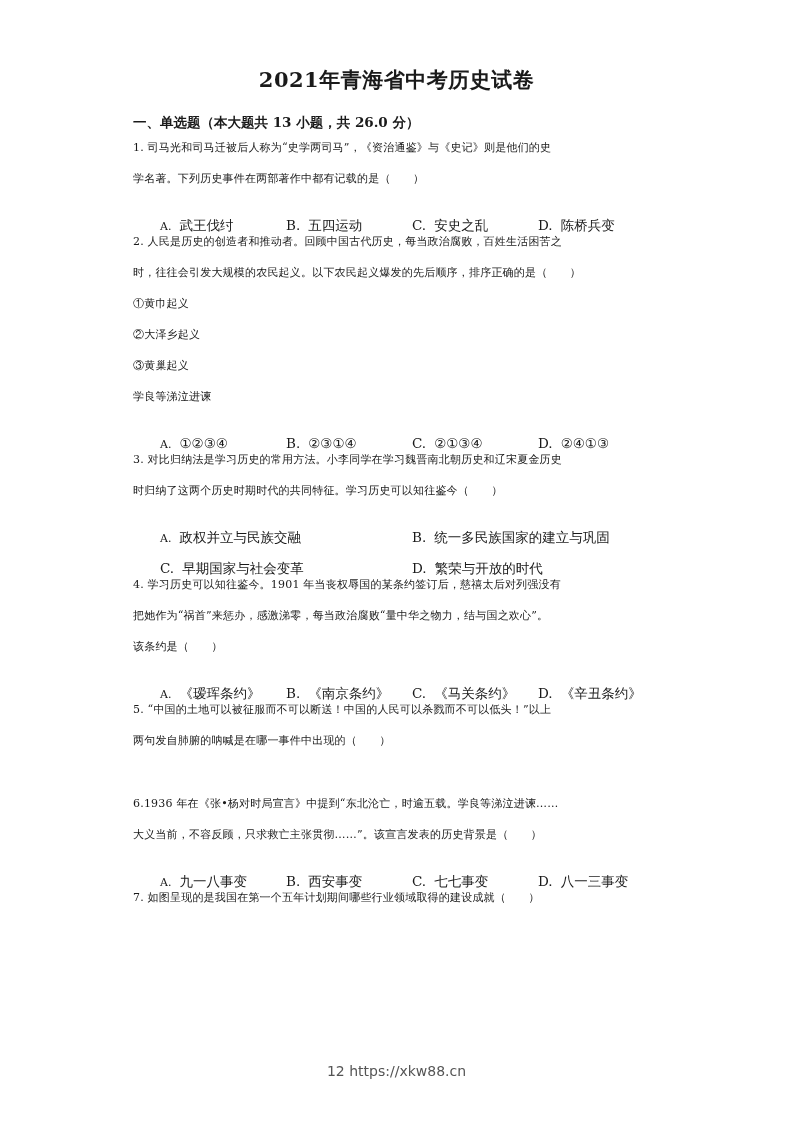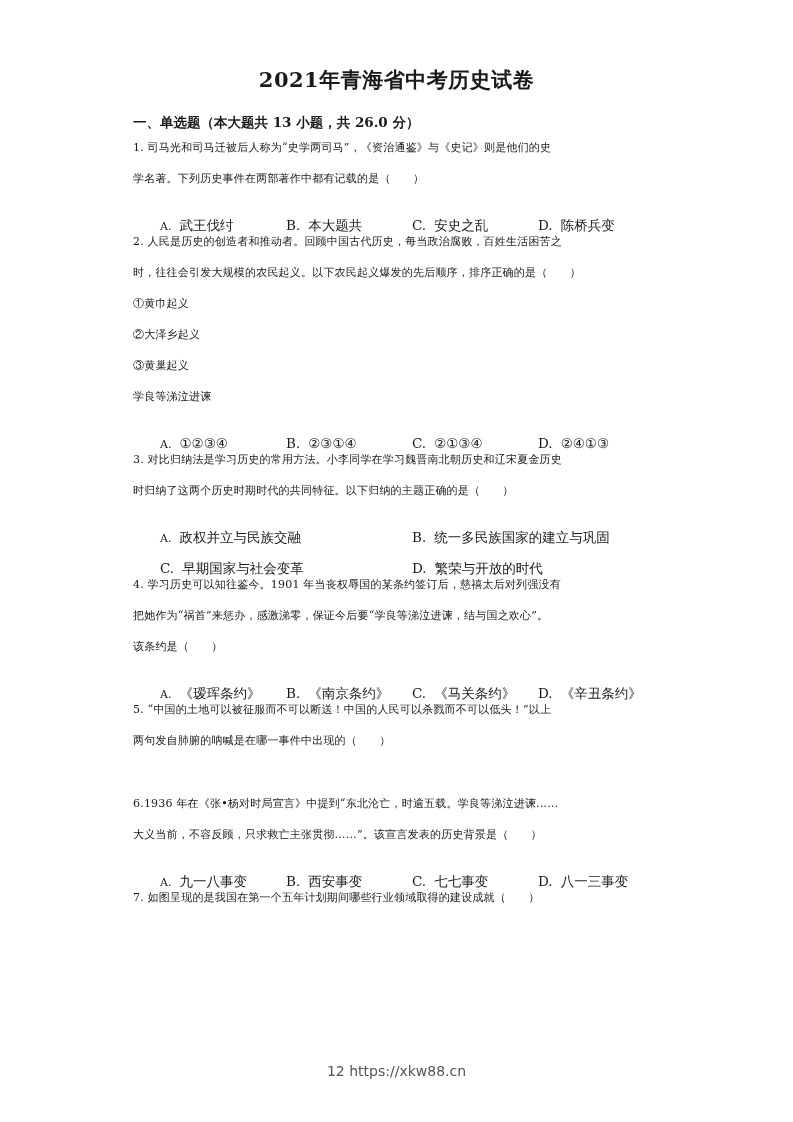--- a/index.html
+++ b/index.html
@@ -36,51 +36,51 @@
 <body>
 
 <div class="page">
   <div class="title">2021年青海省中考历史试卷</div>
   <div class="section">一、单选题（本大题共 13 小题，共 26.0 分）</div>
 
   <div class="line" style="top:138px">1. 司马光和司马迁被后人称为“史学两司马”，《资治通鉴》与《史记》则是他们的史</div>
   <div class="line" style="top:169px">学名著。下列历史事件在两部著作中都有记载的是（　　）</div>
   <div class="opts" style="top:201px">
     <span class="opt" style="left:160px"><span class="letter small">A.</span><span>武王伐纣</span></span>
-    <span class="opt" style="left:286px"><span class="letter">B.</span><span>本大题共</span></span>
+    <span class="opt" style="left:286px"><span class="letter">B.</span><span>五四运动</span></span>
     <span class="opt" style="left:412px"><span class="letter">C.</span><span>安史之乱</span></span>
     <span class="opt" style="left:538px"><span class="letter">D.</span><span>陈桥兵变</span></span>
   </div>
 
   <div class="line" style="top:232px">2. 人民是历史的创造者和推动者。回顾中国古代历史，每当政治腐败，百姓生活困苦之</div>
   <div class="line" style="top:263px">时，往往会引发大规模的农民起义。以下农民起义爆发的先后顺序，排序正确的是（　　）</div>
   <div class="line" style="top:294px">①黄巾起义</div>
   <div class="line" style="top:325px">②大泽乡起义</div>
   <div class="line" style="top:356px">③黄巢起义</div>
   <div class="line" style="top:387px">学良等涕泣进谏</div>
   <div class="opts" style="top:419px">
     <span class="opt" style="left:160px"><span class="letter small">A.</span><span>①②③④</span></span>
     <span class="opt" style="left:286px"><span class="letter">B.</span><span>②③①④</span></span>
     <span class="opt" style="left:412px"><span class="letter">C.</span><span>②①③④</span></span>
     <span class="opt" style="left:538px"><span class="letter">D.</span><span>②④①③</span></span>
   </div>
 
   <div class="line" style="top:450px">3. 对比归纳法是学习历史的常用方法。小李同学在学习魏晋南北朝历史和辽宋夏金历史</div>
-  <div class="line" style="top:481px">时归纳了这两个历史时期时代的共同特征。以下归纳的主题正确的是（　　）</div>
+  <div class="line" style="top:481px">时归纳了这两个历史时期时代的共同特征。学习历史可以知往鉴今（　　）</div>
   <div class="opts" style="top:513px">
     <span class="opt" style="left:160px"><span class="letter small">A.</span><span>政权并立与民族交融</span></span>
     <span class="opt" style="left:412px"><span class="letter">B.</span><span>统一多民族国家的建立与巩固</span></span>
   </div>
   <div class="opts" style="top:544px">
     <span class="opt" style="left:160px"><span class="letter">C.</span><span>早期国家与社会变革</span></span>
     <span class="opt" style="left:412px"><span class="letter">D.</span><span>繁荣与开放的时代</span></span>
   </div>
 
   <div class="line" style="top:575px">4. 学习历史可以知往鉴今。1901 年当丧权辱国的某条约签订后，慈禧太后对列强没有</div>
-  <div class="line" style="top:606px">把她作为“祸首”来惩办，感激涕零，保证今后要“学良等涕泣进谏，结与国之欢心”。</div>
+  <div class="line" style="top:606px">把她作为“祸首”来惩办，感激涕零，每当政治腐败“量中华之物力，结与国之欢心”。</div>
   <div class="line" style="top:637px">该条约是（　　）</div>
   <div class="opts" style="top:669px">
     <span class="opt" style="left:160px"><span class="letter small">A.</span><span>《瑷珲条约》</span></span>
     <span class="opt" style="left:286px"><span class="letter">B.</span><span>《南京条约》</span></span>
     <span class="opt" style="left:412px"><span class="letter">C.</span><span>《马关条约》</span></span>
     <span class="opt" style="left:538px"><span class="letter">D.</span><span>《辛丑条约》</span></span>
   </div>
 
   <div class="line" style="top:700px">5. “中国的土地可以被征服而不可以断送！中国的人民可以杀戮而不可以低头！”以上</div>
   <div class="line" style="top:731px">两句发自肺腑的呐喊是在哪一事件中出现的（　　）</div>

